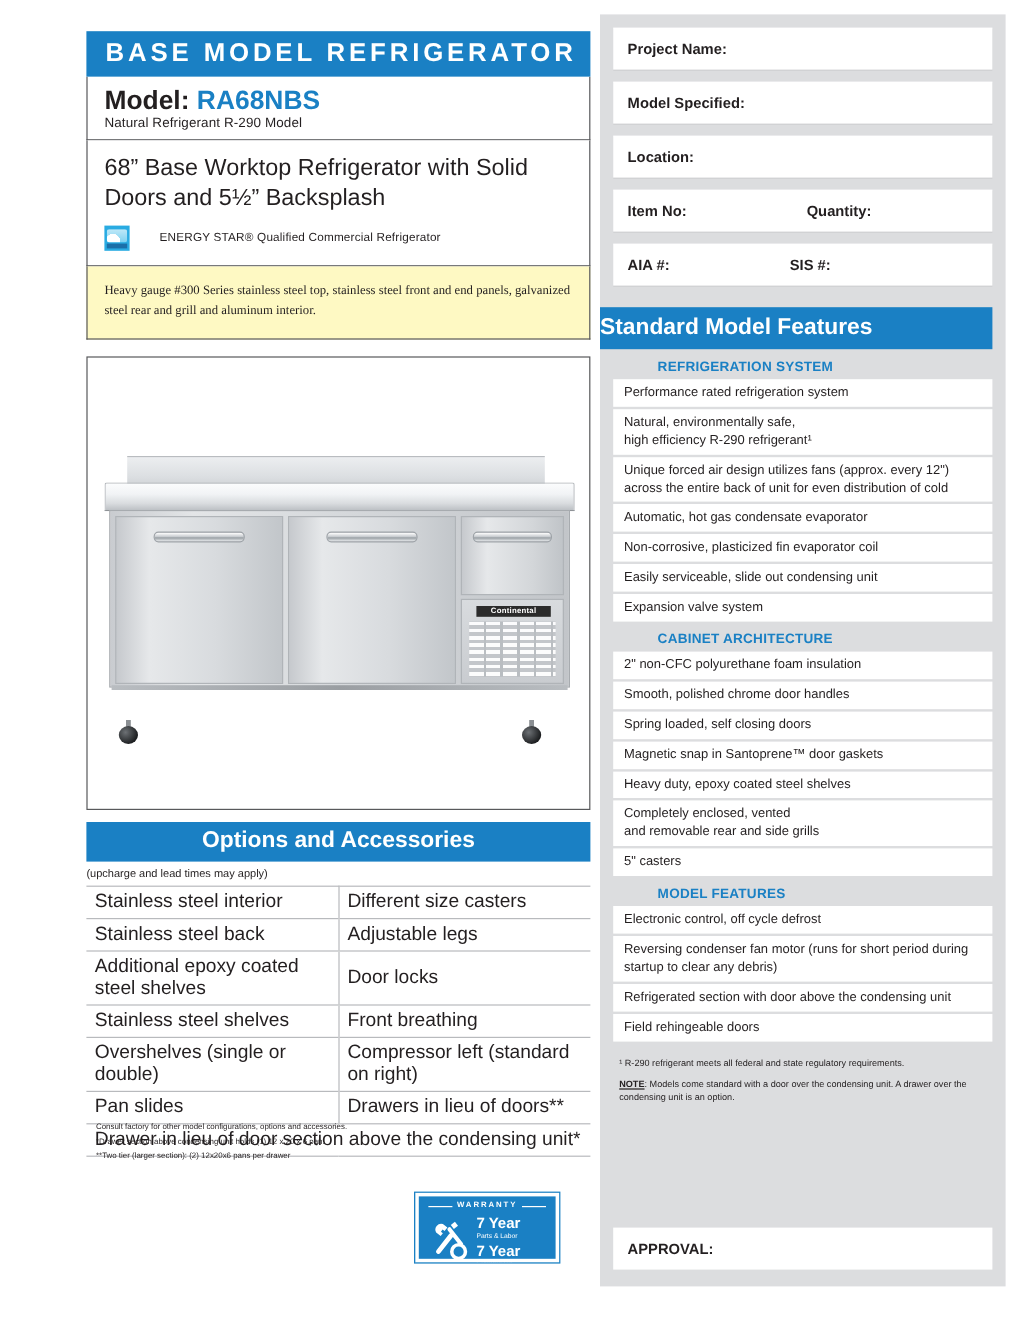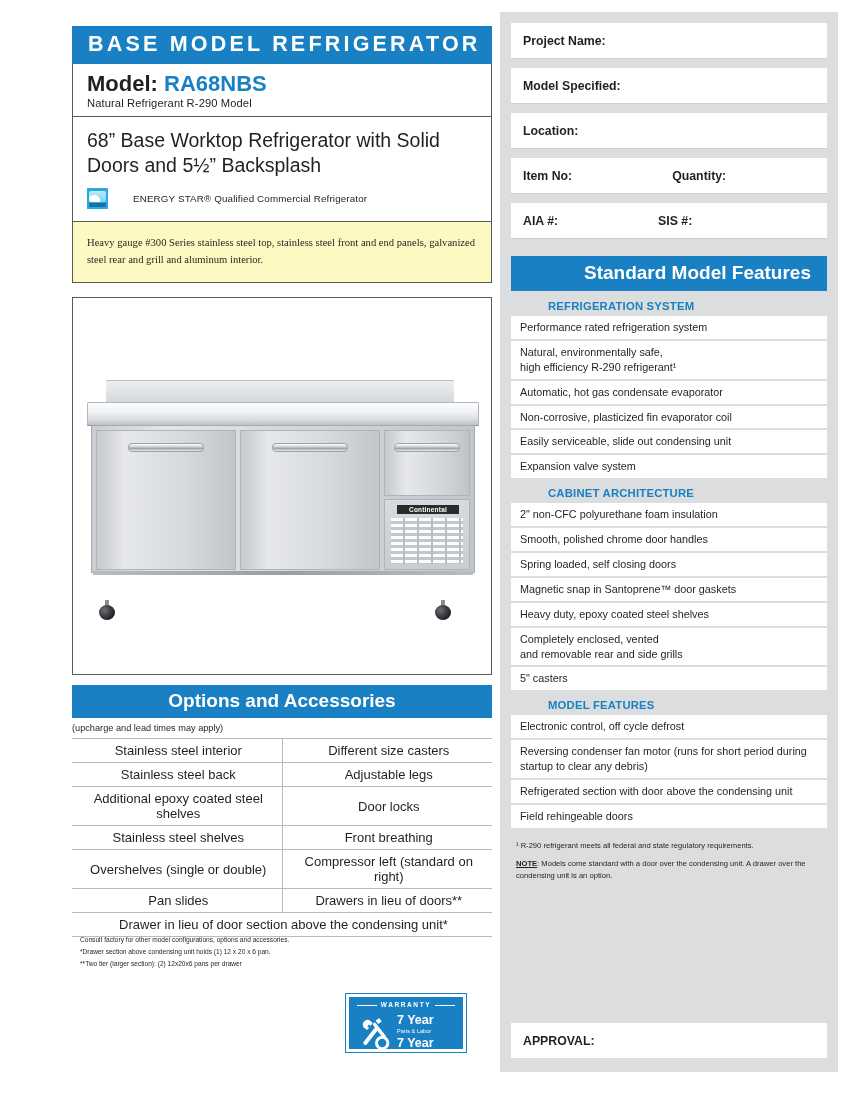--- a/index.html
+++ b/index.html
@@ -163,21 +163,21 @@
   }
 
   
   .opts { position: absolute; left: 72px; top: 685px; width: 420px; }
   .opts-bar {
     background: #1a80c4; color: #fff;
     text-align: center; font-size: 19px; font-weight: bold;
     padding: 5px 0 6px;
   }
   .opts-note { text-align: left; font-size: 9.2px; padding: 5px 0 5px; }
-  .opts-table { width: 100%; border-collapse: collapse; font-size: 13px; text-align: center; }
+  .opts-table { width: 100%; border-collapse: collapse; font-size: 16px; }
   .opts-table td {
     border-top: 1px solid #b8babd;
     padding: 4px 4px 4px 7px;
     width: 50%;
     vertical-align: middle;
   }
   .opts-table td.lcell { border-right: 1px solid #b8babd; }
   .opts-table tr:last-child td { border-bottom: 1px solid #b8babd; }
   .opts-table td.full { width: 100%; border-right: none; }
 
@@ -228,23 +228,23 @@
   .field {
     background: #ffffff; margin: 10px 11px 0 11px;
     height: 35px; display: flex; align-items: center;
     padding: 0 0 0 12px; font-size: 12.3px; font-weight: bold;
     box-shadow: 0 1px 0 rgba(0,0,0,.06);
   }
   .field:first-child { margin-top: 11px; }
   .field .f2 { margin-left: 100px; }
 
   .sec-bar {
-    background: #1a80c4; color: #fff; text-align: right;
-    font-size: 19px; font-weight: bold; padding: 6px 16px 7px;
-    margin: 18px 11px 0 11px;
+    background: #1a80c4; color: #fff; text-align: left;
+    font-size: 19px; font-weight: bold; padding: 6px 0 7px;
+    margin: 18px 11px 0 0;
   }
   .group-title {
     color: #1a80c4; font-size: 11.3px; font-weight: bold;
     letter-spacing: .2px; margin: 9px 11px 4px 16px; padding-left: 32px;
   }
   .flist { margin: 0 11px; }
   .fitem {
     background: #ffffff; font-size: 10.8px; line-height: 1.38;
     padding: 4px 8px 4px 9px; margin-bottom: 2px;
   }
@@ -402,20 +402,21 @@
         </div>
       </div>
 
     <div class="sec-bar">Standard Model Features</div>
 
     <div id="feature-groups">
         <div class="group-title">REFRIGERATION SYSTEM</div>
         <div class="flist">
           <div class="fitem">Performance rated refrigeration system</div>
           <div class="fitem">Natural, environmentally safe,<br>high efficiency R-290 refrigerant¹</div>
+          <div class="fitem">Unique forced air design utilizes fans (approx. every 12")<br>across the entire back of unit for even distribution of cold</div>
           <div class="fitem">Automatic, hot gas condensate evaporator</div>
           <div class="fitem">Non-corrosive, plasticized fin evaporator coil</div>
           <div class="fitem">Easily serviceable, slide out condensing unit</div>
           <div class="fitem">Expansion valve system</div>
         </div>
         <div class="group-title">CABINET ARCHITECTURE</div>
         <div class="flist">
           <div class="fitem">2" non-CFC polyurethane foam insulation</div>
           <div class="fitem">Smooth, polished chrome door handles</div>
           <div class="fitem">Spring loaded, self closing doors</div>

